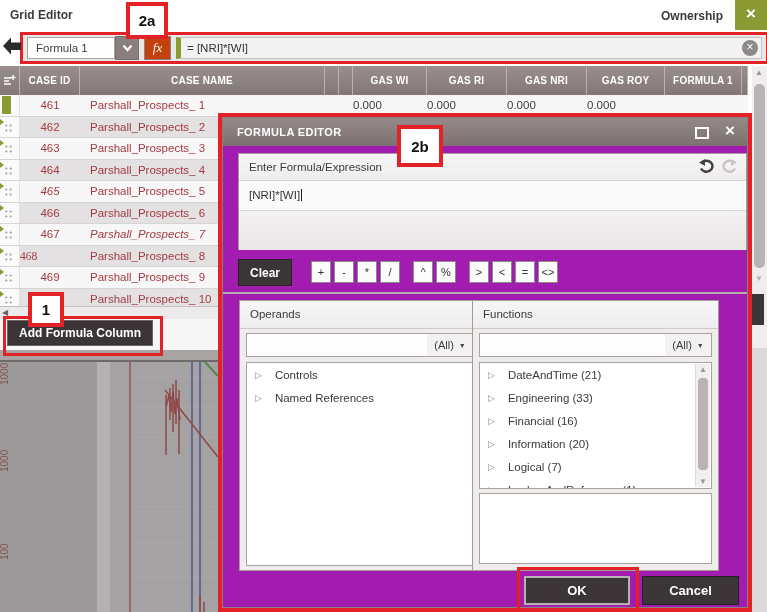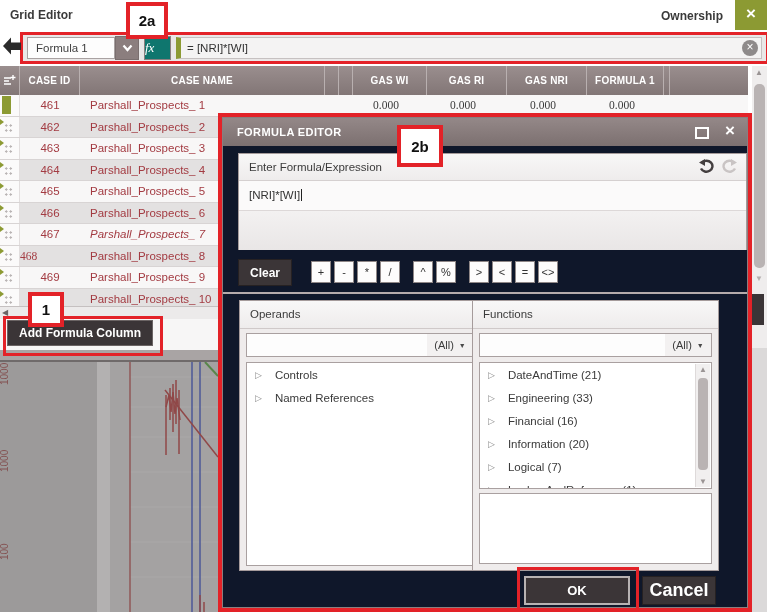--- a/index.html
+++ b/index.html
@@ -19,43 +19,43 @@
   .red-outline{border:3px solid #e32228;z-index:40;background:transparent;pointer-events:none;}
 
   
   .fbar{left:20px;top:32px;width:735px;height:26px;border:3px solid #e32228;background:#e9e7e7;
     display:flex;align-items:center;padding:0 4px;z-index:30;}
   .back-arrow{left:2px;top:36px;z-index:31;}
   .combo{width:78px;height:20px;background:#fdfdfd;border:1px solid #a9a2a2;font-size:11.5px;
     color:#3f3f3f;line-height:20px;padding-left:8px;}
   .combo-btn{width:22px;height:22px;background:#8b7e7e;border:1px solid #7a6f6f;
     display:flex;align-items:center;justify-content:center;}
-  .fx-btn{width:25px;height:22px;background:#0f766e;border:1px solid #8b8080;margin-left:5px;
+  .fx-btn{width:25px;height:22px;background:#c2410c;border:1px solid #8b8080;margin-left:5px;
     color:#fff;font-family:"Liberation Serif",serif;font-style:italic;font-size:13px;
-    display:flex;align-items:center;justify-content:flex-start;}
+    display:flex;align-items:center;justify-content:center;}
   .expr{flex:1;height:20px;margin-left:5px;background:#f4f3f3;border:1px solid #c6c1c1;
     border-left:5px solid #8c9a33;position:relative;font-size:11.5px;color:#333;
     line-height:20px;padding-left:6px;}
   .circle-x{position:absolute;right:3px;top:2px;width:16px;height:16px;border-radius:50%;
     background:#8e8a8a;color:#fff;font-size:12px;line-height:15px;text-align:center;cursor:pointer;}
 
   
   .ghead{left:0;top:66px;width:748px;height:29px;background:linear-gradient(#9a8e8e,#827676);
     display:flex;z-index:5;}
   .ghead .hcell{height:29px;color:#fff;font-size:10px;font-weight:bold;letter-spacing:.2px;
     display:flex;align-items:center;justify-content:center;border-right:1px solid #b9b0b0;
     box-sizing:border-box;}
   .gut-head{width:20px;display:flex;align-items:center;justify-content:center;
     border-right:1px solid #b9b0b0;box-sizing:border-box;}
   #grid-rows{left:0;top:95px;width:748px;height:211px;overflow:hidden;z-index:4;}
   .grid-row{display:flex;height:21.5px;background:#f8f7f7;border-bottom:1px solid #d8d4d4;box-sizing:border-box;}
   .grid-row.alt{background:#e3e1e1;}
   .cell{font-size:11.5px;line-height:20.5px;box-sizing:border-box;white-space:nowrap;overflow:hidden;}
   .cell.maroon{color:#a33b42;}
-  .cell.num{color:#3a3a3a;text-align:center;padding-right:8px;font-family:Liberation Serif, serif;}
+  .cell.num{color:#3a3a3a;text-align:left;padding-right:8px;}
   .gutter{width:20px;position:relative;background:#fbfafa;border-right:1px solid #e2dede;}
   .sel-bar{position:absolute;left:2px;top:1px;width:9px;height:18px;background:#8c9a33;}
   .row-arrow{position:absolute;left:0;top:2px;width:0;height:0;border-left:4px solid #8c9a33;
     border-top:3px solid transparent;border-bottom:3px solid transparent;}
   .handle{position:absolute;left:4px;top:6px;width:9px;height:10px;
     background:radial-gradient(circle,#b9b4b4 1px,rgba(0,0,0,0) 1.2px) 0 0/4.5px 5px;}
   .hscroll{left:0;top:306px;width:218px;height:12px;background:#eceaea;border-top:1px solid #c5c0c0;z-index:5;}
   .hscroll .larr{position:absolute;left:2px;top:1px;font-size:8px;color:#6a6565;}
   .panel-bottom{left:0;top:310px;width:218px;height:42px;background:#f7f6f6;z-index:3;}
   .grid-strip{left:0;top:350px;width:218px;height:12px;background:#a9a4a4;border-bottom:2px solid #6f6a6a;z-index:3;box-sizing:border-box;}
@@ -77,21 +77,21 @@
 
   
   .vscroll{left:752px;top:66px;width:15px;height:282px;background:#efeded;}
   .vscroll .uarr{position:absolute;left:3px;top:2px;font-size:8px;color:#9a9494;}
   .vscroll .darr{position:absolute;left:3px;top:208px;font-size:8px;color:#b5afaf;}
   .vthumb{position:absolute;left:2px;top:18px;width:11px;height:184px;background:#b9b3b3;border-radius:5px;}
   .dark-sliver{left:752px;top:294px;width:12px;height:31px;background:#3b3537;z-index:6;}
 
   
   .dlg-outline{left:218px;top:113px;width:534px;height:499px;border:4px solid #e32228;z-index:20;box-sizing:border-box;}
-  .dlg{position:absolute;left:0;top:0;right:0;bottom:0;background:#0f172a;border:1px solid #8a7f7f;box-sizing:border-box;}
+  .dlg{position:absolute;left:0;top:0;right:0;bottom:0;background:#a21caf;border:1px solid #8a7f7f;box-sizing:border-box;}
   .dlg-title{position:absolute;left:0;top:0;width:100%;height:28px;
     background:linear-gradient(#948888,#7c7070);color:#fff;font-size:11px;font-weight:bold;
     letter-spacing:.4px;line-height:28px;padding-left:14px;box-sizing:border-box;}
   .dlg-max{position:absolute;right:38px;top:9px;width:10px;height:8px;border:2px solid #fff;}
   .dlg-close{position:absolute;right:12px;top:3px;color:#fff;font-size:17px;font-weight:bold;cursor:pointer;}
 
   .f-panel{position:absolute;left:15px;top:35px;width:509px;height:97px;border:1px solid #a59b9b;
     background:#f1efef;box-sizing:border-box;}
   .f-head{height:26px;background:linear-gradient(#f8f7f7,#eeecec);border-bottom:1px solid #d5d0d0;
     font-size:11.5px;color:#3b3b3b;line-height:26px;padding-left:10px;position:relative;}
@@ -126,22 +126,22 @@
   .fn-scroll{position:absolute;right:1px;top:1px;width:14px;bottom:1px;background:#f1efef;border-left:1px solid #dedada;}
   .fn-scroll .uarr{position:absolute;left:3px;top:1px;font-size:8px;color:#9a9494;}
   .fn-scroll .darr{position:absolute;left:3px;bottom:1px;font-size:8px;color:#9a9494;}
   .fn-thumb{position:absolute;left:2px;top:14px;width:10px;height:92px;background:#b9b3b3;border-radius:4px;}
   .empty-box{position:absolute;left:6px;background:#fff;border:1px solid #a9a0a0;box-sizing:border-box;}
 
   .ok-outline{position:absolute;left:294px;top:449px;width:122px;height:47px;border:3px solid #e32228;box-sizing:border-box;}
   .ok-btn{position:absolute;left:301px;top:458px;width:106px;height:29px;background:#3b3537;
     border:2px solid #b7b2b2;color:#fff;font-size:13px;font-weight:bold;display:flex;
     align-items:center;justify-content:center;cursor:pointer;box-sizing:border-box;}
-  .cancel-btn{position:absolute;left:419px;top:458px;width:74px;height:29px;background:#3b3537;
-    border:1px solid #262122;color:#fff;font-size:18px;font-weight:bold;display:flex;
+  .cancel-btn{position:absolute;left:419px;top:458px;width:97px;height:29px;background:#3b3537;
+    border:1px solid #262122;color:#fff;font-size:13px;font-weight:bold;display:flex;
     align-items:center;justify-content:center;cursor:pointer;box-sizing:border-box;}
 </style>
 </head>
 <body>
 
 <div id="screen">
 
   <div class="abs win-title">Grid Editor</div>
   <div class="abs win-sub">Ownership</div>
   <div class="abs win-close"><span>×</span></div>
@@ -175,20 +175,21 @@
         <path d="M10 1v5M7.5 3.5h5" stroke="#fff" stroke-width="1.4"></path>
       </svg>
     </div>
   <div class="hcell" style="width: 60px;">CASE ID</div>
       <div class="hcell" style="width: 245px;">CASE NAME</div>
       <div class="hcell" style="width: 14px;"></div>
       <div class="hcell" style="width: 14px;"></div>
       <div class="hcell" style="width: 74px;">GAS WI</div>
       <div class="hcell" style="width: 80px;">GAS RI</div>
       <div class="hcell" style="width: 80px;">GAS NRI</div>
+      <div class="hcell" style="width: 78px;">GAS ROY</div>
       <div class="hcell" style="width: 77px;">FORMULA 1</div>
       <div class="hcell" style="width: 6px;"></div>
     </div>
 
   <div class="abs" id="grid-rows">
       <div class="grid-row">
         <div class="cell gutter">
           <div class="sel-bar"></div>
         </div>
         <div class="cell maroon" style="width: 60px; text-align: center;">461</div>
@@ -240,21 +241,21 @@
         <div class="cell num" style="width: 80px;"></div>
         <div class="cell num" style="width: 80px;"></div>
         <div class="cell num" style="width: 78px;"></div>
         <div class="cell" style="width: 77px;"></div>
       </div>
       <div class="grid-row">
         <div class="cell gutter">
           <div class="row-arrow"></div>
           <div class="handle"></div>
         </div>
-        <div class="cell maroon" style="width: 60px; text-align: center;">465</div>
+        <div class="cell maroon" style="width: 60px; text-align: center; font-style: italic;">465</div>
         <div class="cell maroon" style="width: 245px; padding-left: 10px;">Parshall_Prospects_ 5</div>
         <div class="cell" style="width: 28px;"></div>
         <div class="cell num" style="width: 74px;"></div>
         <div class="cell num" style="width: 80px;"></div>
         <div class="cell num" style="width: 80px;"></div>
         <div class="cell num" style="width: 78px;"></div>
         <div class="cell" style="width: 77px;"></div>
       </div>
       <div class="grid-row alt">
         <div class="cell gutter">

